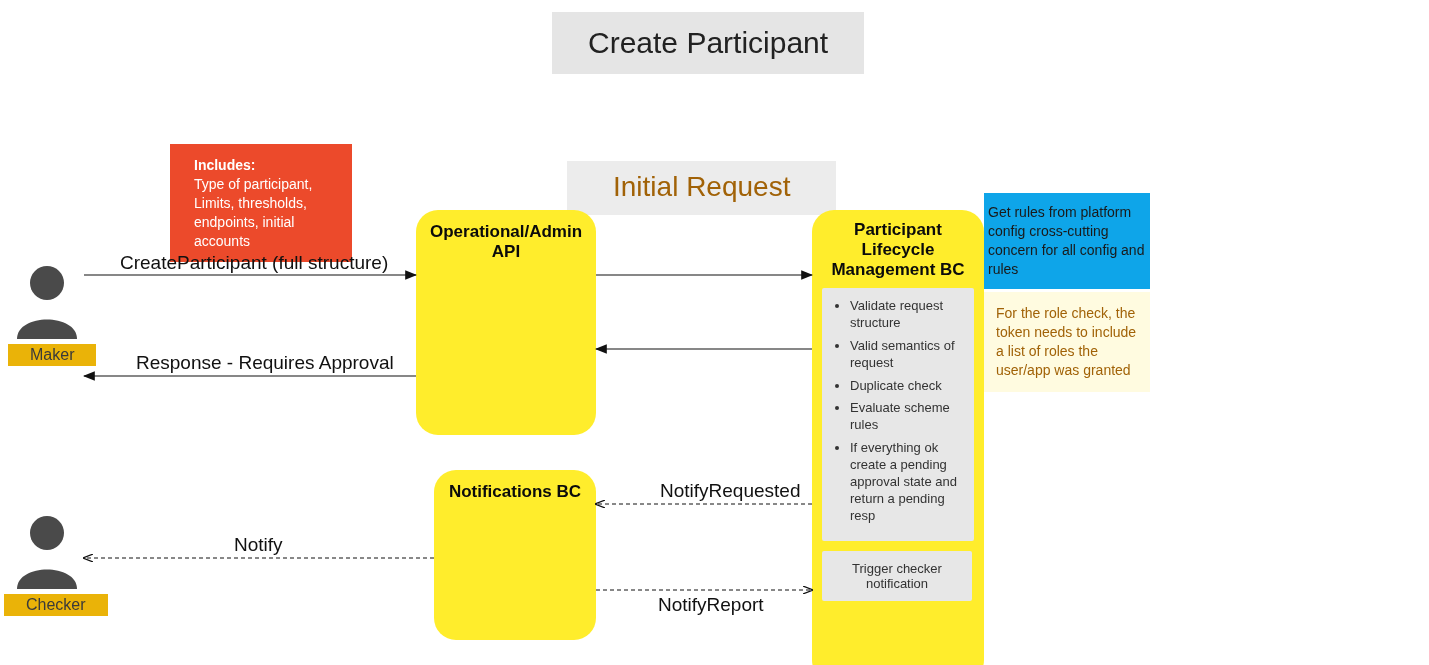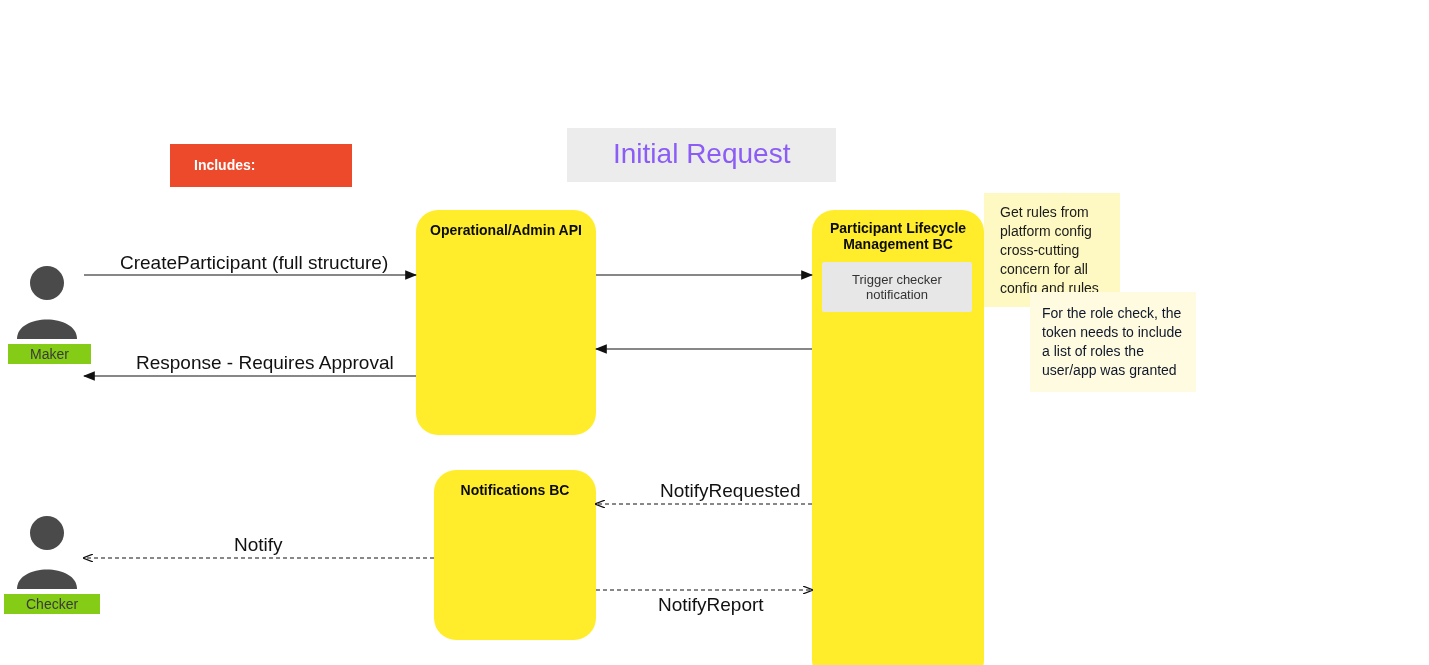--- a/index.html
+++ b/index.html
@@ -1,54 +1,65 @@
 <!DOCTYPE html>
 <html><head>
 <meta charset="utf-8">
 <style>
   * { box-sizing: border-box; }
   html, body { margin: 0; padding: 0; font-family: "Helvetica Neue", Arial, sans-serif; background: #fff; }
   #stage { position: relative; width: 1429px; height: 665px; }
   .abs { position: absolute; }
   .title-box { background: #e5e5e5; font-size: 30px; padding: 14px 36px; color: #222; }
-  .subtitle-box { background: #ececec; font-size: 28px; padding: 10px 46px 12px 46px; color: #8b5cf6; }
+  .subtitle-box { background: #ececec; font-size: 28px; padding: 10px 46px 12px 46px; color: #a16207; margin-top: 33px; }
   .note-red { background: #ec4a2b; color:#fff; font-size:14px; padding:12px 24px; line-height:1.35; width:182px;}
   .note-red strong{font-weight:700;}
-  .note-green { background:#fef9c3; color:#1a1a1a; font-size:14px; padding:10px 16px; line-height:1.35; width:136px;}
-  .note-yellow { background:#fffbe0; color:#0f172a; font-size:14px; padding:12px 12px; line-height:1.35; width:166px;margin-left:46px;}
+  .note-green { background:#0ea5e9; color:#1a1a1a; font-size:14px; padding:10px 4px; line-height:1.35; width:166px;}
+  .note-yellow { background:#fffbe0; color:#a16207; font-size:14px; padding:12px 12px; line-height:1.35; width:166px;}
   .yellow-block { background:#ffed2c; border-radius:22px; }
-  .yb-title { font-size:14px; font-weight:700; color:#0b0b0b; padding:12px 14px 0 14px; text-align:center;}
+  .yb-title { font-size:17px; font-weight:700; color:#0b0b0b; padding:12px 14px 0 14px; text-align:center;}
   .grey-inset { background:#e7e7e7; font-size:13px; color:#333; padding:10px 12px; border-radius:2px;}
   .grey-inset ul { margin:0; padding-left:16px;}
   .grey-inset li{ margin-bottom:6px; line-height:1.3;}
-  .actor-label { background:#84cc16; font-size:14px; padding:2px 22px; color:#3a3a3a;}
+  .actor-label { background:#eab308; font-size:16px; padding:2px 22px; color:#3a3a3a;}
   .msg { font-size:19px; color:#111; white-space:nowrap;margin-left:18px;}
   svg.arrow { position:absolute; overflow:visible; }
 </style>
 </head>
 <body>
 
 <div id="stage">
 
+  <div class="abs title-box" style="left:552px; top:12px;">Create Participant</div>
   <div class="abs subtitle-box" style="left:567px; top:128px;">Initial Request</div>
 
   <div class="abs note-red" style="left:170px; top:144px;">
     <strong>Includes:</strong><br>
+    <span>Type of participant, Limits, thresholds, endpoints, initial accounts</span>
   </div>
 
   <div class="abs note-green" style="left:984px; top:193px;">Get rules from platform config cross-cutting concern for all config and rules</div>
 
   <div class="abs note-yellow" style="left:984px; top:292px;">For the role check, the token needs to include a list of roles the user/app was granted</div>
 
   <div class="abs yellow-block" style="left:416px; top:210px; width:180px; height:225px;">
     <div class="yb-title">Operational/Admin API</div>
   </div>
 
   <div class="abs yellow-block" style="left:812px; top:210px; width:172px; height:472px;">
     <div class="yb-title" style="padding-top:10px;">Participant Lifecycle Management BC</div>
+    <div class="grey-inset" style="margin:8px 10px 6px 10px;">
+      <ul id="plm-steps-list">
+          <li>Validate request structure</li>
+          <li>Valid semantics of request</li>
+          <li>Duplicate check</li>
+          <li>Evaluate scheme rules</li>
+          <li>If everything ok create a pending approval state and return a pending resp</li>
+        </ul>
+    </div>
     <div class="grey-inset" style="margin:10px 12px 6px 10px;text-align:center;">Trigger checker notification</div>
   </div>
 
   <div class="abs yellow-block" style="left:434px; top:470px; width:162px; height:170px;">
     <div class="yb-title">Notifications BC</div>
   </div>
 
   <svg class="abs" style="left:12px; top:261px;" width="70" height="80" viewBox="0 0 70 80">
     <circle cx="35" cy="22" r="17" fill="#4a4a4a"></circle>
     <path d="M5 78 C5 52 65 52 65 78 Z" fill="#4a4a4a"></path>

